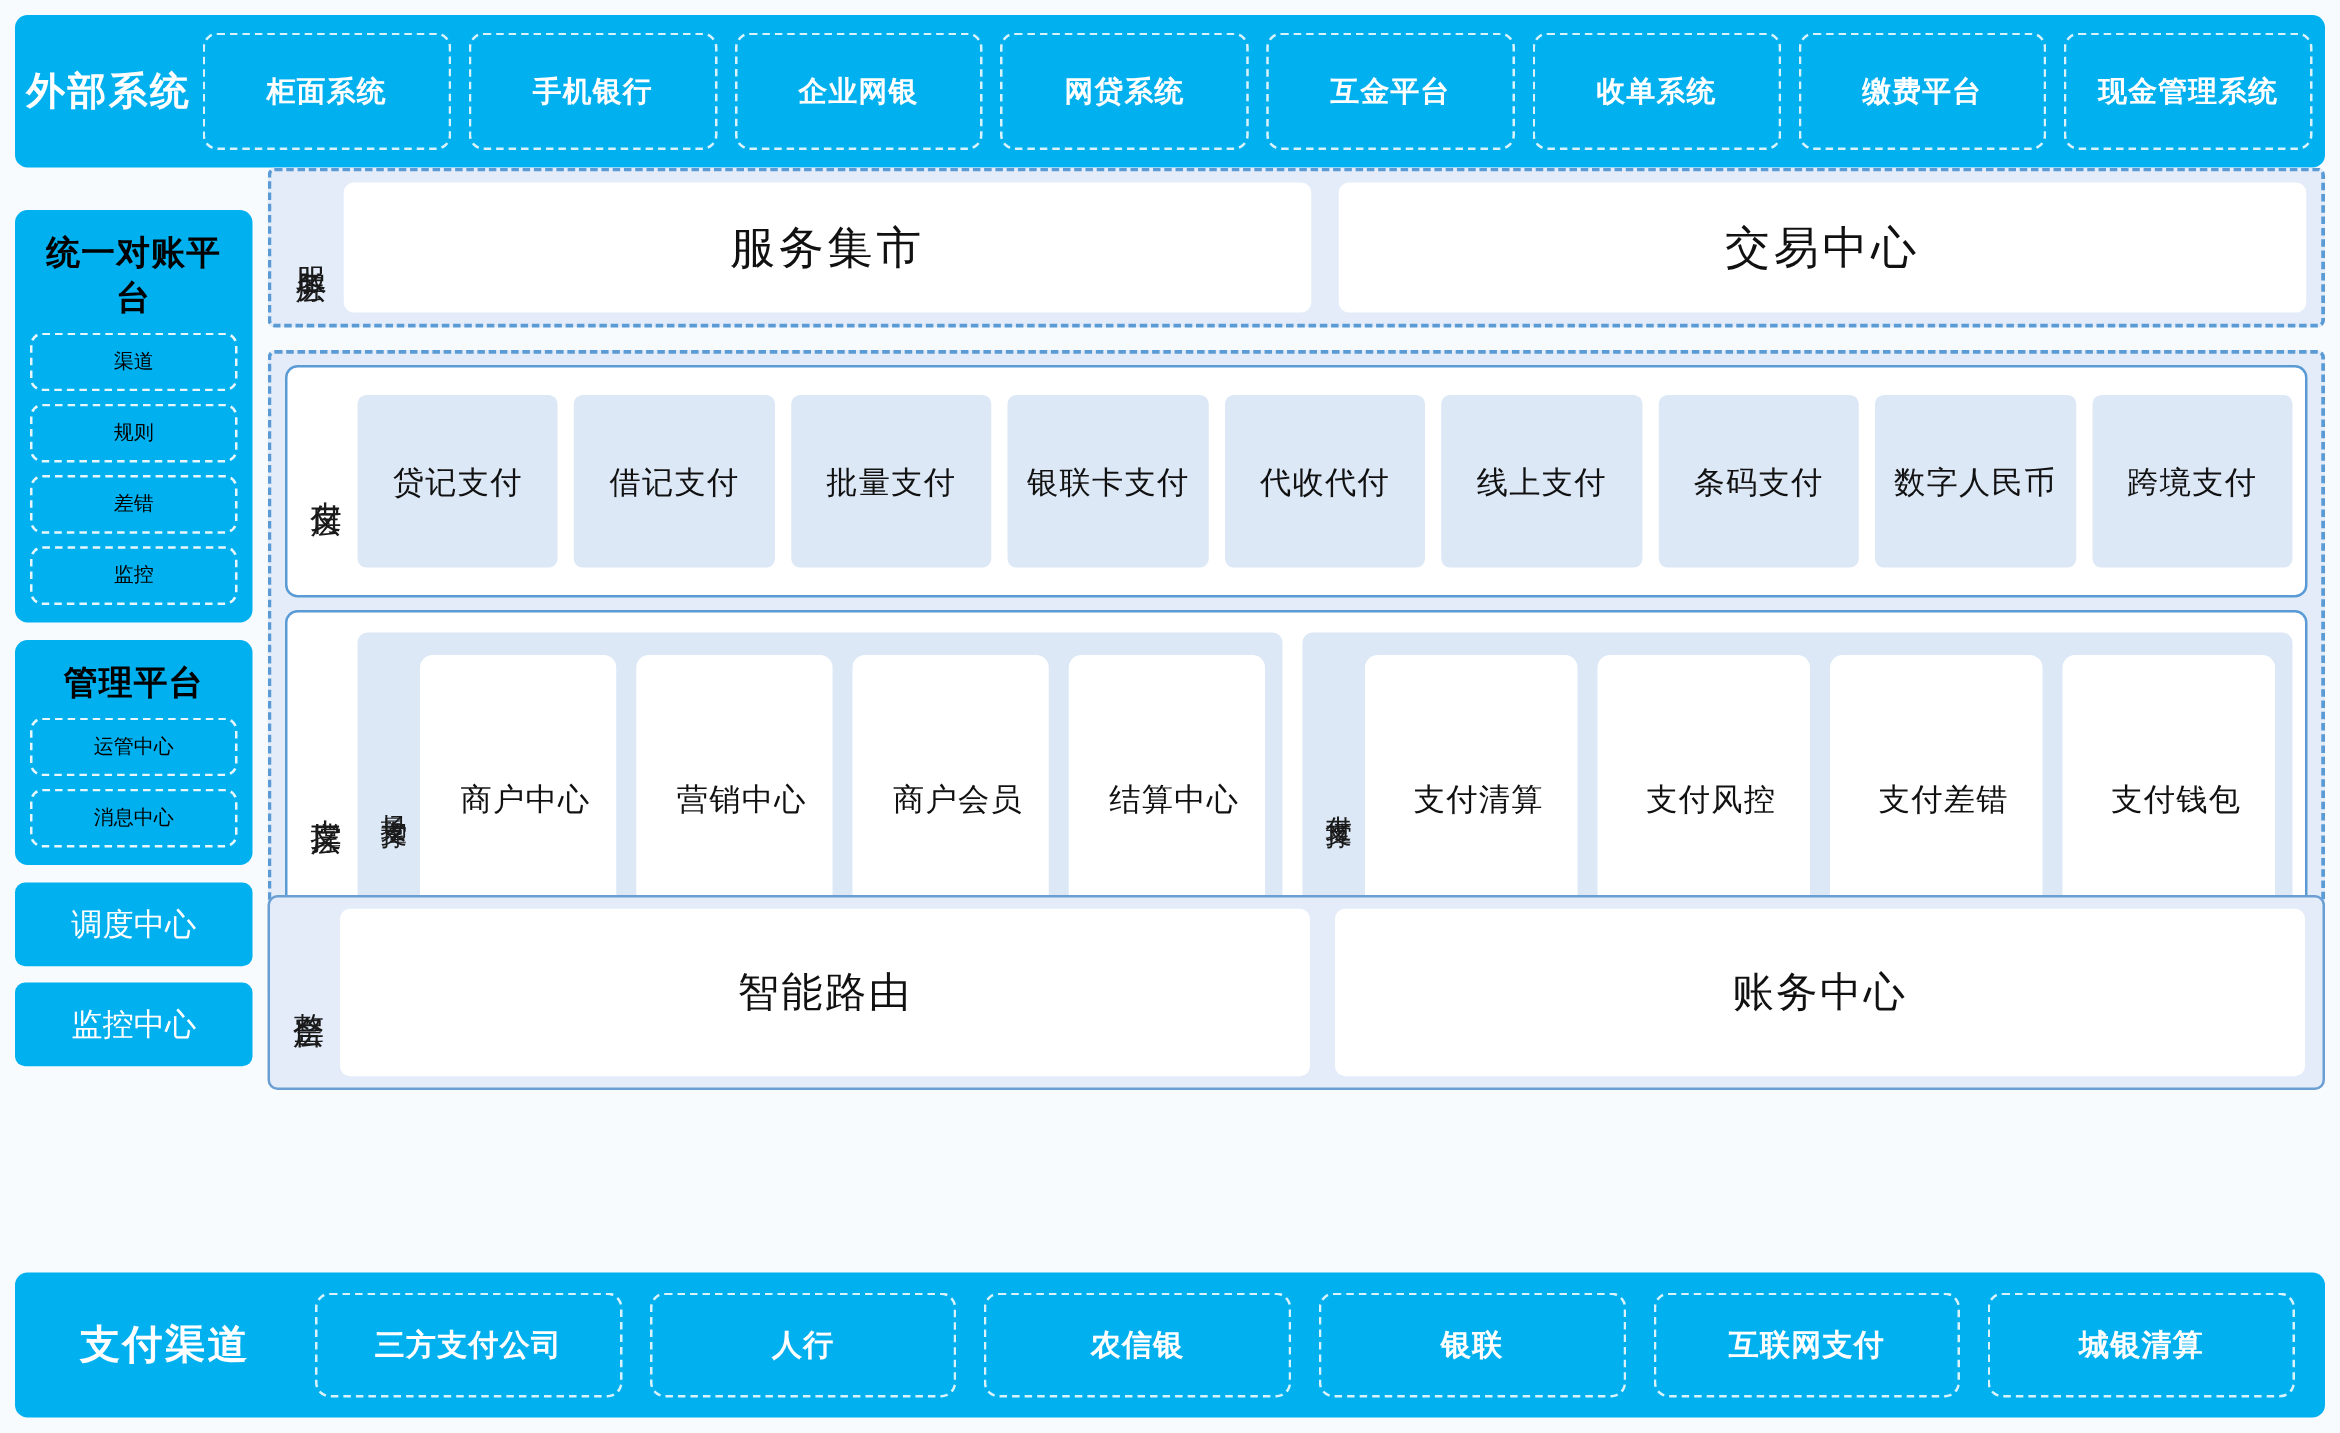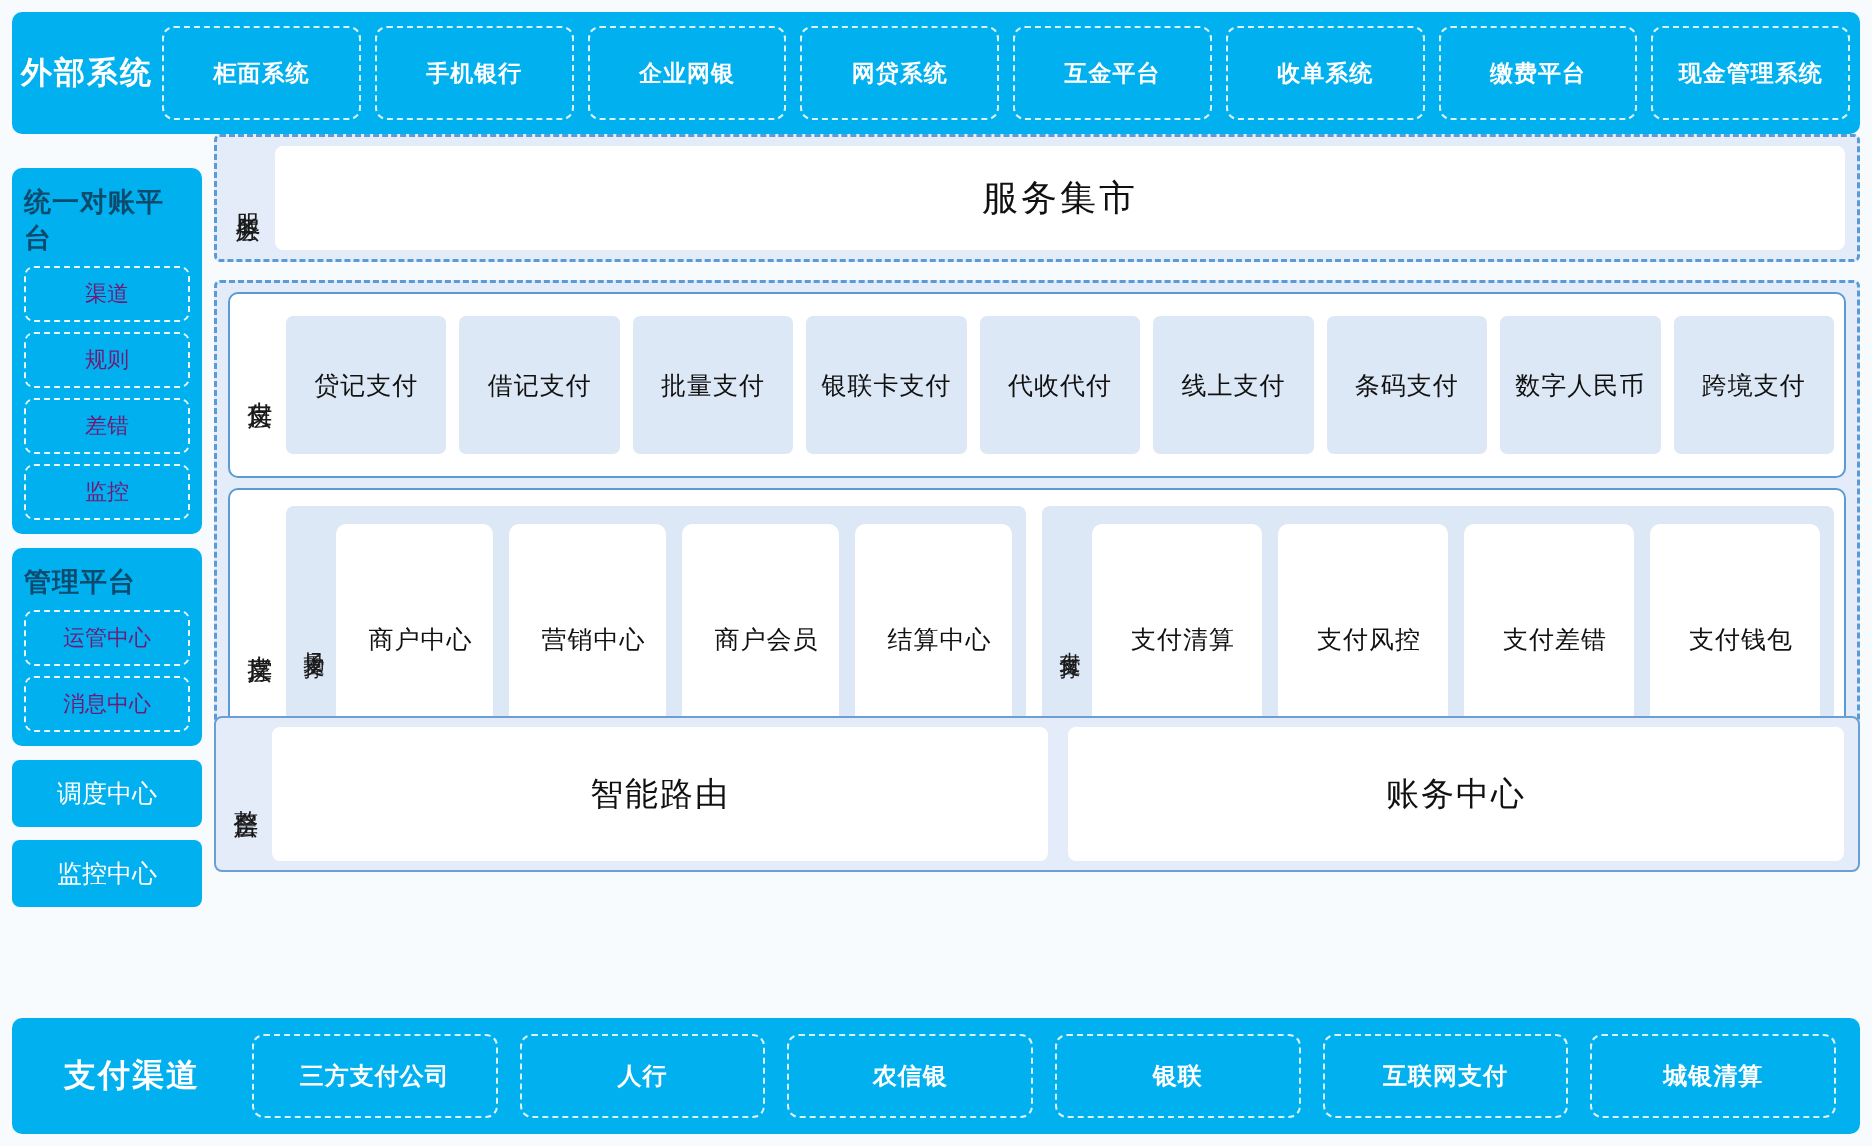--- a/index.html
+++ b/index.html
@@ -51,28 +51,28 @@
   #bottom-band .band-chip{font-size:24px;}
 
   
   .sidebar{position:absolute;left:12px;width:190px;}
   .side-card{
     background:#00b0ef;border-radius:10px;
     padding:10px 12px 14px 12px;box-sizing:border-box;
     margin-bottom:14px;
   }
   .side-card-title{
-    color:#0c4a6e;font-size:27px;font-weight:bold;
-    text-align:left;letter-spacing:1px;
+    color:#000000;font-size:27px;font-weight:bold;
+    text-align:center;letter-spacing:1px;
     padding:6px 0 10px 0;
   }
   .side-sub{
     border:2px dashed rgba(255,255,255,.9);
     border-radius:10px;
-    color:#701a75;font-size:22px;
+    color:#000000;font-size:16px;
     text-align:center;
     padding:11px 0;
     margin-bottom:10px;
     box-sizing:border-box;
   }
   .side-sub:last-child{margin-bottom:0;}
   .side-solo{
     background:#00b0ef;border-radius:8px;
     color:#fff;font-size:25px;text-align:center;
     padding:17px 0;margin-bottom:13px;
@@ -200,20 +200,21 @@
     <div class="side-solo">调度中心</div>
     <div class="side-solo">监控中心</div>
   </div>
 
   <div class="main" style="top:134px;height:860px;">
 
     <div class="dash-wrap" id="service-layer">
       <div class="vlabel">服务层</div>
       <div class="svc-cards">
         <div class="svc-card">服务集市</div>
+        <div class="svc-card">交易中心</div>
       </div>
     </div>
 
     <div class="dash-wrap" id="mid-wrap">
 
       <div class="white-panel" id="pay-panel">
         <div class="vlabel">支付层</div>
         <div class="pay-tiles">
           <div class="pay-tile">贷记支付</div>
           <div class="pay-tile">借记支付</div>

